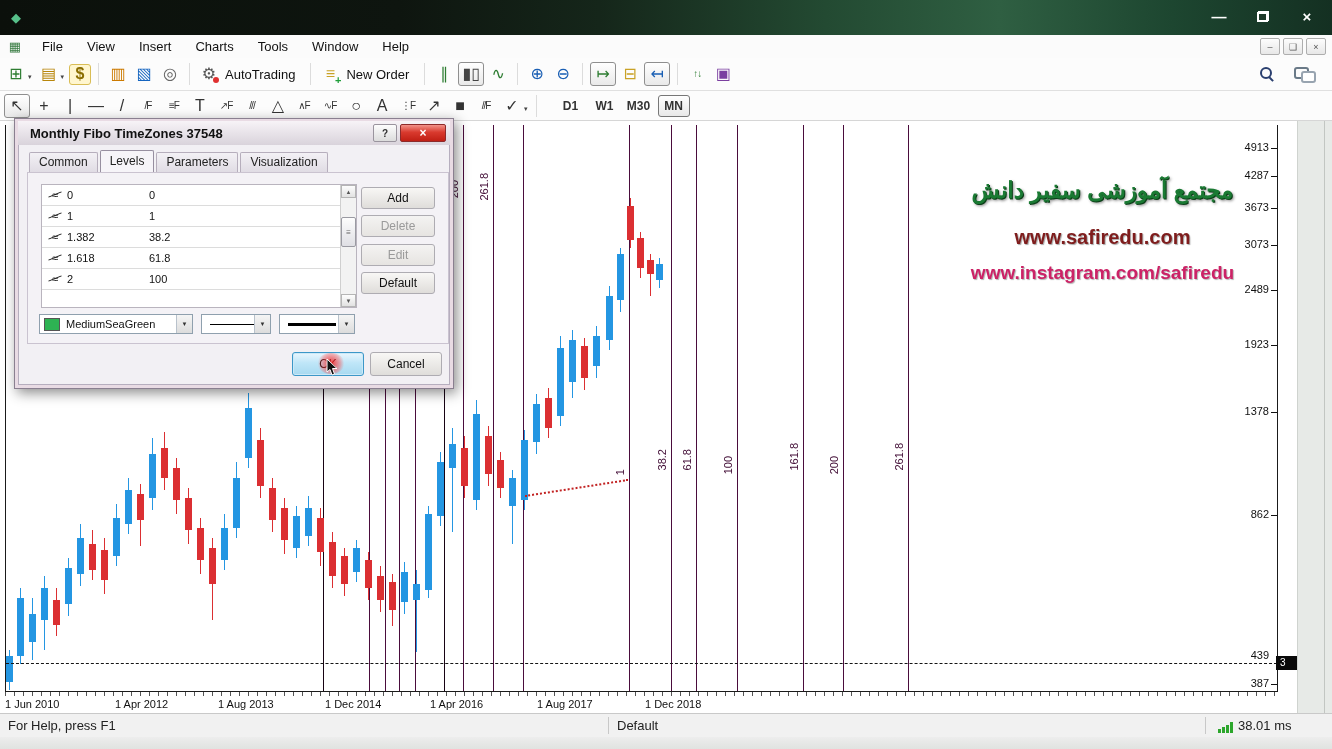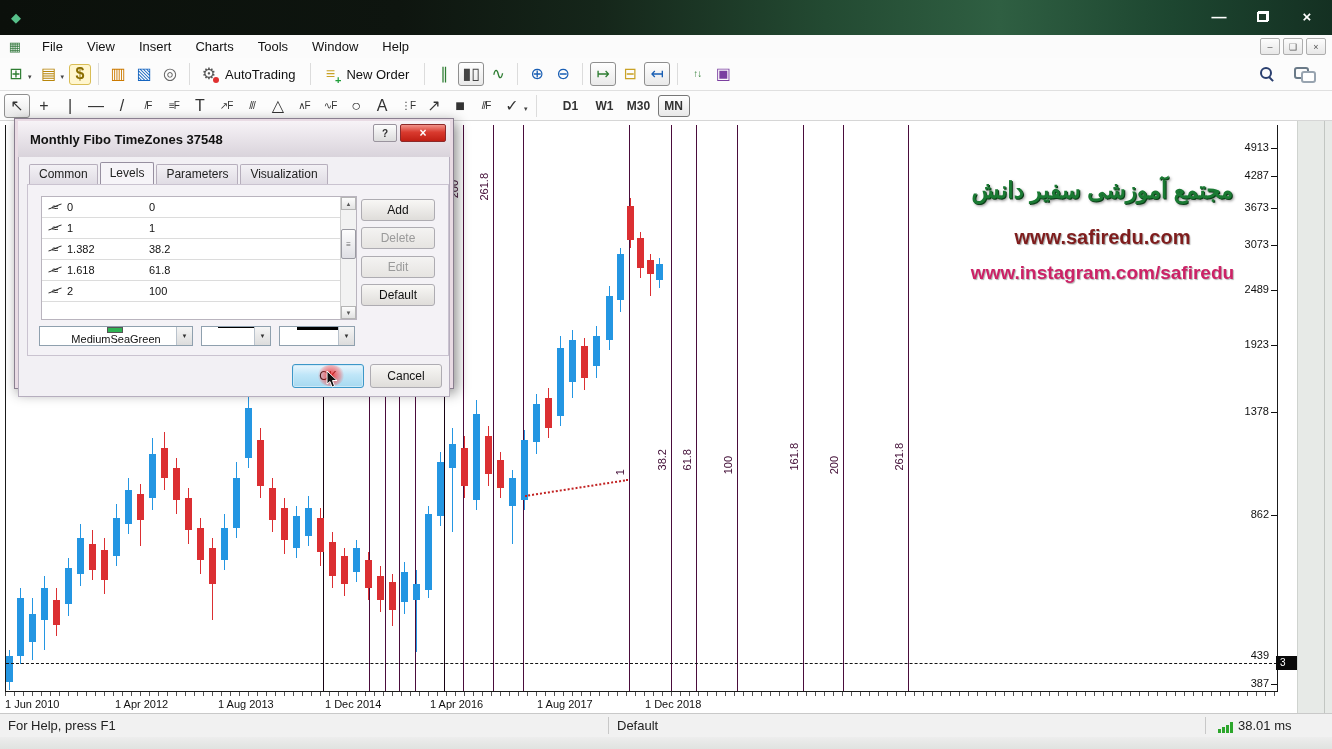--- a/index.html
+++ b/index.html
@@ -76,21 +76,21 @@
   .date-label{position:absolute;top:6px;font-size:11px;color:#111;white-space:nowrap;}
   .watermark{position:absolute;right:92px;top:56px;width:275px;text-align:center;}
   .wm1{font-size:23px;font-weight:bold;color:#1a7a33;direction:rtl;
        text-shadow:1px 1px 0 #0c3f18,2px 2px 3px rgba(0,0,0,.45);margin-bottom:22px;white-space:nowrap;}
   .wm2{font-size:20px;font-weight:bold;color:#7f1d1d;text-shadow:1px 1px 1px rgba(0,0,0,.35);margin-bottom:13px;}
   .wm3{font-size:19px;font-weight:bold;color:#cc2266;text-shadow:1px 1px 1px rgba(0,0,0,.3);}
   
   .dialog{position:absolute;left:14px;top:118px;width:440px;height:271px;z-index:50;
     border:1px solid #8a7f90;background:#e9dbe4;padding:2px 3px 3px;box-sizing:border-box;
     box-shadow:3px 4px 12px rgba(0,0,0,.45);}
-  .dlg-title{position:relative;height:36px;background:linear-gradient(#f7f3f7,#d9d3db);
+  .dlg-title{position:relative;height:24px;background:linear-gradient(#f7f3f7,#d9d3db);
     display:flex;align-items:center;font-size:13px;font-weight:bold;color:#111;padding-left:12px;}
   .dlg-btns{position:absolute;right:4px;top:3px;display:flex;gap:3px;}
   .dlg-help{width:22px;height:16px;border:1px solid #9a949e;border-radius:2px;
     background:linear-gradient(#fdfdfd,#dcdcdc);font-size:10px;color:#333;display:flex;align-items:center;justify-content:center;}
   .dlg-close{width:44px;height:16px;border:1px solid #8d2a2a;border-radius:2px;
     background:linear-gradient(#f2928a,#d93a2e 45%,#c01f14);color:#fff;font-size:12px;font-weight:bold;
     display:flex;align-items:center;justify-content:center;}
   .dlg-body{position:relative;height:239px;background:#f2f0f4;border:1px solid #b6aebe;border-top:none;}
   .tabs{position:absolute;left:10px;top:7px;display:flex;}
   .tab{padding:2px 9px 3px;font-size:12px;color:#222;border:1px solid #b6aebc;border-bottom:none;
@@ -108,21 +108,21 @@
   .fib-ico::after{content:"";position:absolute;left:0;right:0;top:45%;height:1px;background:#111;transform:rotate(-22deg);}
   .lvl-scroll{position:absolute;right:0;top:0;bottom:0;width:15px;border-left:1px solid #cfcfcf;background:#f2f2f2;}
   .scr-btn{position:absolute;left:0;right:0;height:13px;background:linear-gradient(#fdfdfd,#e2e2e2);
     border:1px solid #b5b5b5;font-size:6px;color:#555;display:flex;align-items:center;justify-content:center;box-sizing:border-box;}
   .scr-thumb{position:absolute;left:0;right:0;top:32px;height:28px;border:1px solid #9a9aa2;border-radius:2px;
     background:linear-gradient(#fdfdfd,#dfdfe4);font-size:8px;color:#666;display:flex;align-items:center;justify-content:center;}
   .dlg-btn{position:absolute;width:72px;height:20px;border:1px solid #aeacb2;border-radius:3px;
     background:linear-gradient(#f8f7f5,#dfddda);font-size:12px;color:#111;display:flex;align-items:center;justify-content:center;}
   .dlg-btn.disabled{color:#9a9a9a;background:linear-gradient(#f4f3f2,#e6e4e1);}
   .combo{position:absolute;height:20px;border:1px solid #8fa0ae;background:#fff;display:flex;align-items:center;
-    font-size:11px;color:#111;box-sizing:border-box;flex-direction:column;}
+    font-size:11px;color:#111;box-sizing:border-box;}
   .combo .arrow{position:absolute;right:0;top:0;bottom:0;width:15px;border-left:1px solid #b9c2cc;
     background:linear-gradient(#f5f5f5,#dcdcdc);font-size:6px;color:#333;display:flex;align-items:center;justify-content:center;}
   .swatch{width:14px;height:11px;margin:0 6px 0 4px;border:1px solid #555;}
   .line-thin{width:44px;height:1px;background:#000;margin-left:8px;}
   .line-thick{width:48px;height:3px;background:#000;margin-left:8px;}
   .btm-btn{position:absolute;width:70px;height:22px;border:1px solid #aeacb2;border-radius:3px;
     background:linear-gradient(#f8f7f5,#dfddda);font-size:12px;color:#111;display:flex;align-items:center;justify-content:center;}
   .btm-btn.ok{border:1px solid #3c97c8;background:linear-gradient(#eaf6fd,#bfe6f8 45%,#a7d9f0);
     box-shadow:0 0 0 1px #cde9f7 inset;}
   .click-blob{position:absolute;left:24px;top:0;width:28px;height:21px;border-radius:50%;

